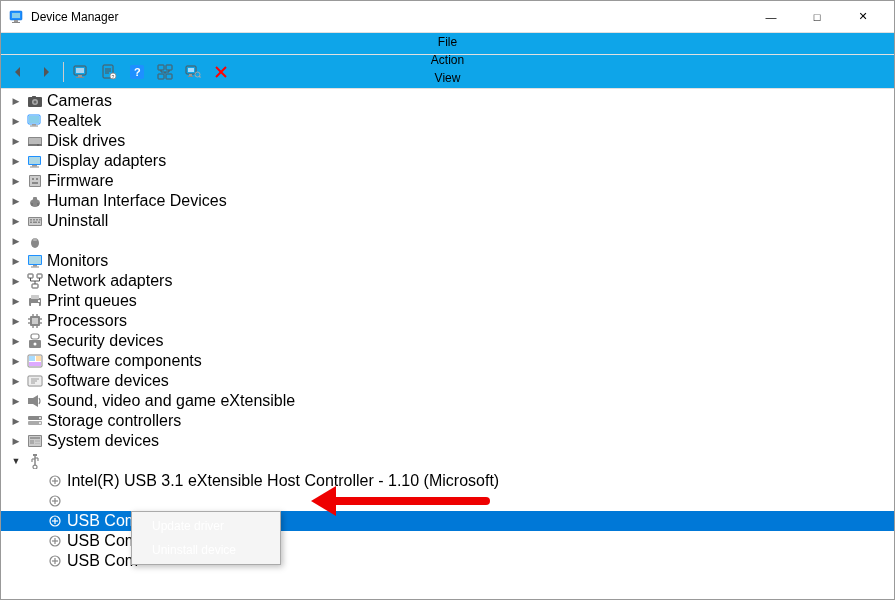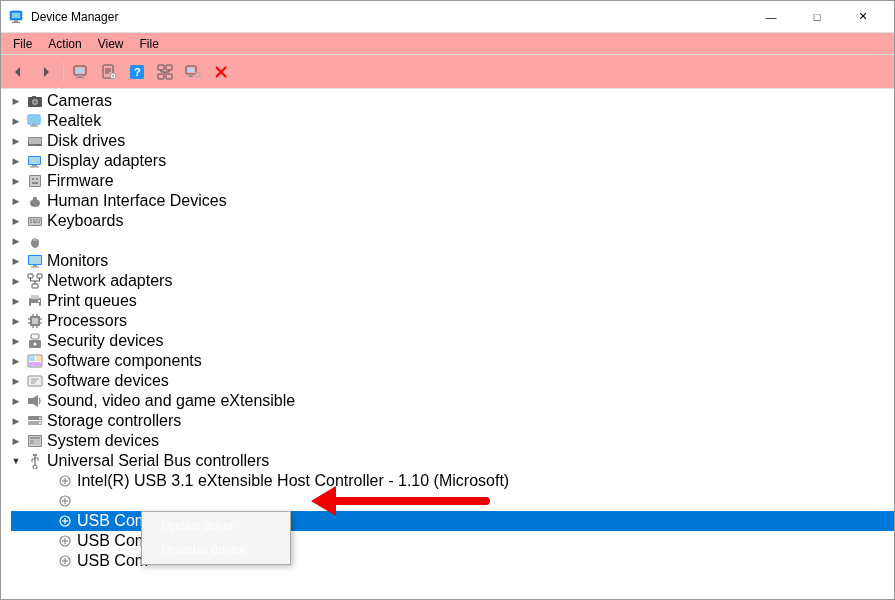--- a/index.html
+++ b/index.html
@@ -9,21 +9,21 @@
       background: #f0f0f0;
       width: 895px;
       height: 600px;
       overflow: hidden;
     }
 
     
     .window {
       width: 895px;
       height: 600px;
-      background: #fca5a5;
+      background: #0ea5e9;
       border: 1px solid #999;
       display: flex;
       flex-direction: column;
     }
 
     .title-bar {
       background: #fff;
       height: 32px;
       display: flex;
       align-items: center;
@@ -63,20 +63,21 @@
 
     
     .menu-bar {
       height: 22px;
       display: flex;
       align-items: center;
       padding: 0 4px;
       border-bottom: 1px solid #e0e0e0;
       flex-shrink: 0;
       gap: 0;
+      flex-direction: column;
     }
 
     .menu-item {
       padding: 2px 8px;
       cursor: pointer;
       font-size: 12px;
       height: 22px;
       display: flex;
       align-items: center;
     }
@@ -157,21 +158,20 @@
       align-items: center;
       justify-content: center;
     }
 
     .item-label {
       font-size: 16px;
     }
 
     .child-item {
       padding-left: 42px;
-      margin-left: 10px;
     }
 
     
     .context-menu {
       position: absolute;
       background: #f5f5f5;
       border: 1px solid #aaa;
       box-shadow: 2px 2px 6px rgba(0,0,0,0.25);
       z-index: 100;
       min-width: 150px;
@@ -381,21 +381,21 @@
               <rect x="2" y="5" width="12" height="7" fill="#ccc"></rect>
               <rect x="3" y="6" width="2" height="1.5" rx="0.2" fill="#888"></rect>
               <rect x="6" y="6" width="2" height="1.5" rx="0.2" fill="#888"></rect>
               <rect x="9" y="6" width="2" height="1.5" rx="0.2" fill="#888"></rect>
               <rect x="12" y="6" width="1.5" height="1.5" rx="0.2" fill="#888"></rect>
               <rect x="3" y="8.5" width="2" height="1.5" rx="0.2" fill="#888"></rect>
               <rect x="6" y="8.5" width="4" height="1.5" rx="0.2" fill="#888"></rect>
               <rect x="11" y="8.5" width="2" height="1.5" rx="0.2" fill="#888"></rect>
             </svg>
         </span>
-        <span class="item-label">Keyboards</span>
+        <span class="item-label">Uninstall</span>
       </div>
 
       <div class="tree-item">
         <span class="expand-arrow">▶</span>
         <span class="item-icon">
           <svg width="16" height="16" viewBox="0 0 16 16">
               <ellipse cx="8" cy="10" rx="4" ry="5" fill="#888"></ellipse>
               <rect x="6.5" y="5" width="3" height="3" rx="0.5" fill="#ccc"></rect>
               <line x1="8" y1="5" x2="8" y2="8" stroke="#888" stroke-width="0.8"></line>
             </svg>
@@ -548,21 +548,20 @@
           <svg width="16" height="16" viewBox="0 0 16 16">
               <rect x="6" y="1" width="4" height="2" fill="#888"></rect>
               <line x1="8" y1="3" x2="8" y2="13" stroke="#888" stroke-width="1.5"></line>
               <line x1="5" y1="6" x2="5" y2="9" stroke="#888" stroke-width="1.2"></line>
               <line x1="5" y1="6" x2="8" y2="6" stroke="#888" stroke-width="1.2"></line>
               <line x1="11" y1="5" x2="11" y2="8" stroke="#888" stroke-width="1.2"></line>
               <line x1="11" y1="5" x2="8" y2="5" stroke="#888" stroke-width="1.2"></line>
               <circle cx="8" cy="14" r="2" fill="none" stroke="#888" stroke-width="1.2"></circle>
             </svg>
         </span>
-        <span class="item-label">Universal Serial Bus controllers</span>
       </div>
 
       <div class="tree-item child-item">
         <span class="item-icon">
           <svg width="16" height="16" viewBox="0 0 16 16">
               <circle cx="8" cy="8" r="5" fill="none" stroke="#888" stroke-width="1.2"></circle>
               <line x1="8" y1="5" x2="8" y2="11" stroke="#888" stroke-width="1.2"></line>
               <line x1="5" y1="8" x2="11" y2="8" stroke="#888" stroke-width="1.2"></line>
             </svg>
         </span>

